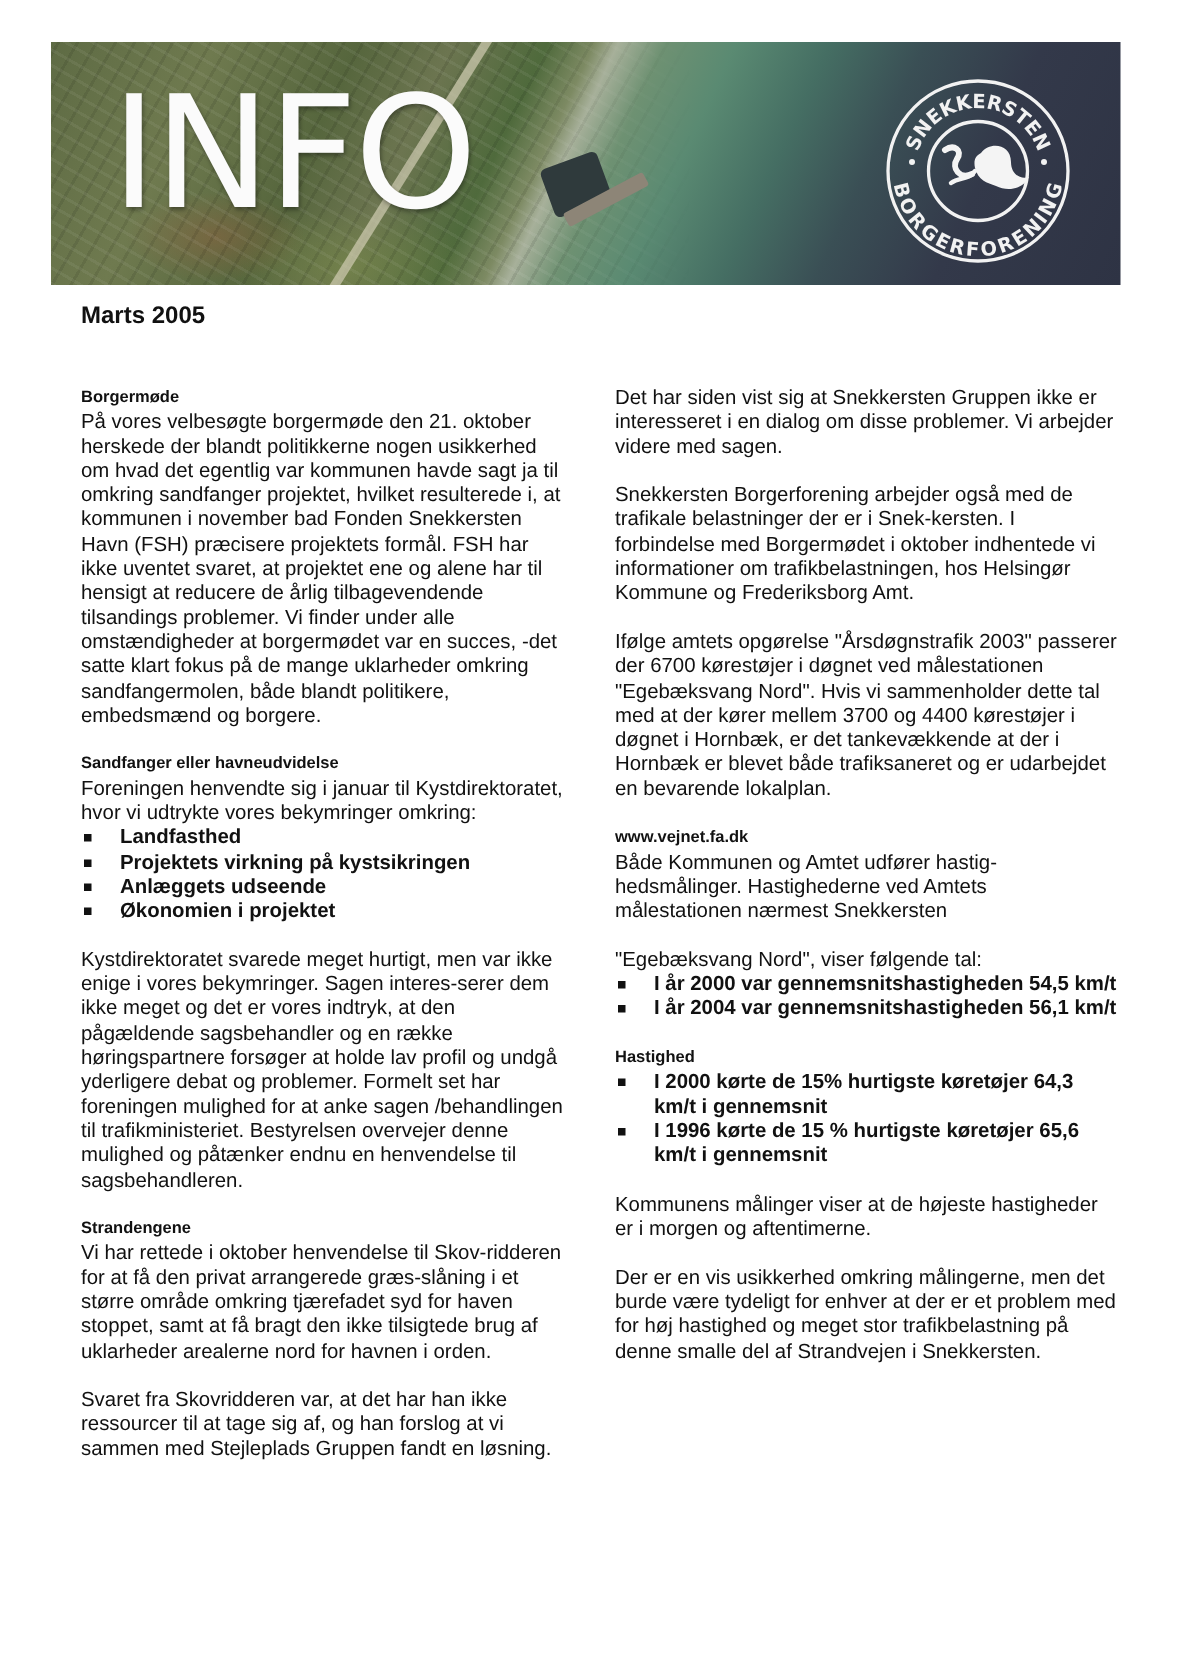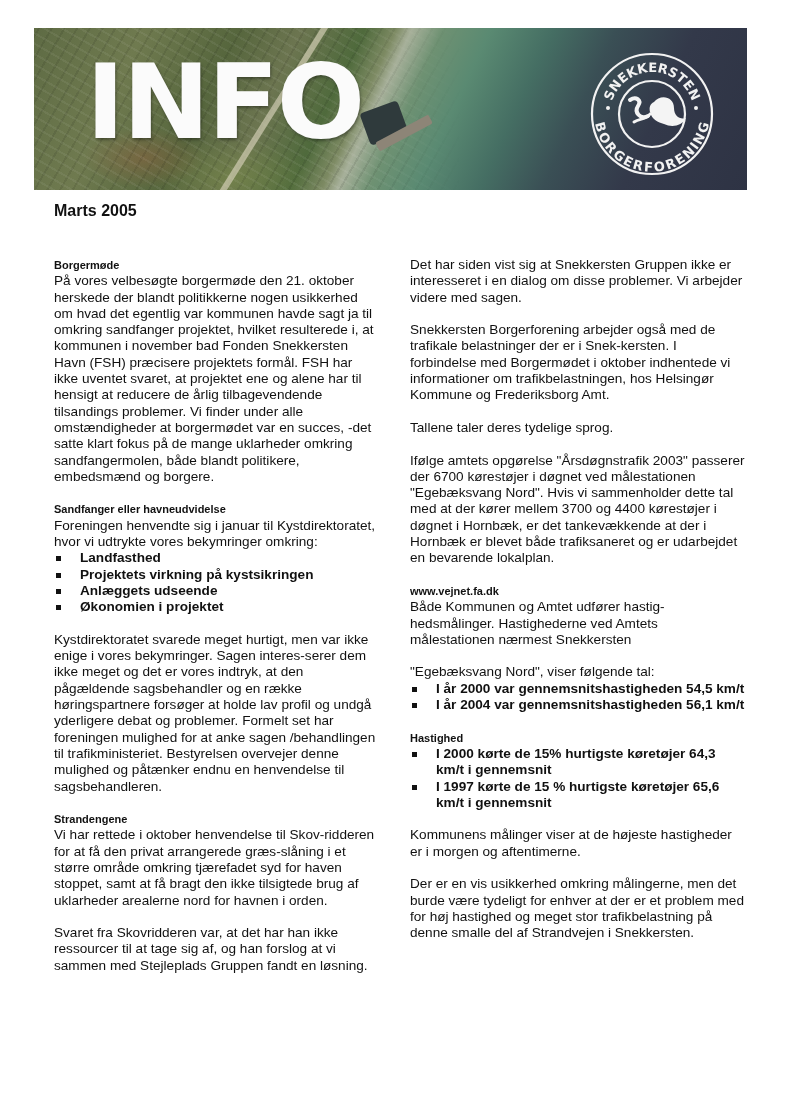--- a/index.html
+++ b/index.html
@@ -21,22 +21,22 @@
               repeating-linear-gradient(30deg, rgba(255,255,255,0.06) 0 2px, transparent 2px 9px),
               repeating-linear-gradient(-60deg, rgba(0,0,0,0.08) 0 2px, transparent 2px 11px);
             -webkit-mask-image: linear-gradient(90deg, #000 0%, #000 45%, transparent 60%);
                     mask-image: linear-gradient(90deg, #000 0%, #000 45%, transparent 60%); }
   .banner .shoreline { position: absolute; left: 300px; top: -20px; width: 6px; height: 220px;
             background: rgba(210,205,180,0.7); transform: rotate(32deg); transform-origin: top; }
   .banner .pier { position: absolute; left: 340px; top: 100px; width: 60px; height: 10px;
             background: #8d8577; transform: rotate(-28deg); border-radius: 2px; }
   .banner .harbor { position: absolute; left: 330px; top: 78px; width: 40px; height: 34px;
             background: #2f3a3c; transform: rotate(-20deg); border-radius: 4px; }
-  .info-title { position: absolute; left: 52px; top: 22px; margin: 0;
-            font-family: "DejaVu Sans", sans-serif; font-weight: bold; font-size: 104px;
+  .info-title { position: absolute; left: 40px; top: 22px; margin: 0;
+            font-family: "DejaVu Sans", sans-serif; font-weight: normal; font-size: 104px;
             letter-spacing: -2px; line-height: 1; color: #fbfbfb;
             text-shadow: 1px 2px 3px rgba(0,0,0,0.35); }
   .logo { position: absolute; left: 554px; top: 22px; width: 128px; height: 128px; }
 
   
   .date { position: absolute; left: 54px; top: 202px; margin: 0; font-size: 16px; font-weight: bold; }
 
   .col { position: absolute; top: 257px; font-size: 13.6px; line-height: 16.3px; }
   .col.left { left: 54px; width: 325px; }
   .col.right { left: 410px; width: 335px; }
@@ -105,36 +105,35 @@
     <p>Vi har rettede i oktober henvendelse til Skov-ridderen for at få den privat arrangerede græs-slåning i et større område omkring tjærefadet syd for haven stoppet, samt at få bragt den ikke tilsigtede brug af uklarheder arealerne nord for havnen i orden.</p>
     <p>Svaret fra Skovridderen var, at det har han ikke ressourcer til at tage sig af, og han forslog at vi sammen med Stejleplads Gruppen fandt en løsning.</p>
   </div>
 </div>
 
 <div class="col right">
   <p>Det har siden vist sig at Snekkersten Gruppen ikke er interesseret i en dialog om disse problemer. Vi arbejder videre med sagen.</p>
 
   <div class="section">
     <p>Snekkersten Borgerforening arbejder også med de trafikale belastninger der er i Snek-kersten. I forbindelse med Borgermødet i oktober indhentede vi informationer om trafikbelastningen, hos Helsingør Kommune og Frederiksborg Amt.</p>
-    <p>Tallene taler deres tydelige sprog.</p>
     <p>Ifølge amtets opgørelse "Årsdøgnstrafik 2003" passerer der 6700 kørestøjer i døgnet ved målestationen "Egebæksvang Nord". Hvis vi sammenholder dette tal med at der kører mellem 3700 og 4400 kørestøjer i døgnet i Hornbæk, er det tankevækkende at der i Hornbæk er blevet både trafiksaneret og er udarbejdet en bevarende lokalplan.</p>
   </div>
 
   <div class="section">
     <h2>www.vejnet.fa.dk</h2>
     <p>Både Kommunen og Amtet udfører hastig-hedsmålinger. Hastighederne ved Amtets målestationen nærmest Snekkersten</p>
     <div>"Egebæksvang Nord", viser følgende tal:</div>
     <ul>
       <li>I år 2000 var gennemsnitshastigheden 54,5 km/t</li>
       <li>I år 2004 var gennemsnitshastigheden 56,1 km/t</li>
     </ul>
   </div>
 
   <div class="section">
     <h2>Hastighed</h2>
     <ul>
       <li>I 2000 kørte de 15% hurtigste køretøjer 64,3 km/t i gennemsnit</li>
-      <li>I 1997 kørte de 15 % hurtigste køretøjer 65,6 km/t i gennemsnit</li>
+      <li>I 1996 kørte de 15 % hurtigste køretøjer 65,6 km/t i gennemsnit</li>
     </ul>
     <p>Kommunens målinger viser at de højeste hastigheder er i morgen og aftentimerne.</p>
     <p>Der er en vis usikkerhed omkring målingerne, men det burde være tydeligt for enhver at der er et problem med for høj hastighed og meget stor trafikbelastning på denne smalle del af Strandvejen i Snekkersten.</p>
   </div>
 </div>
 
 </body></html>

